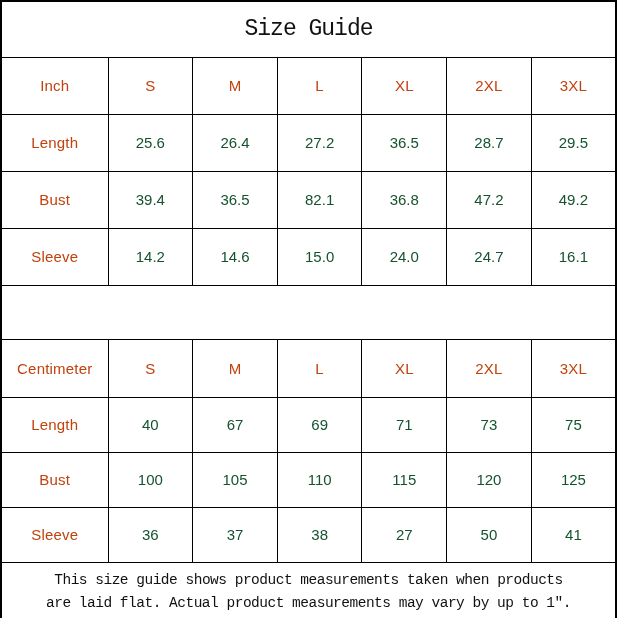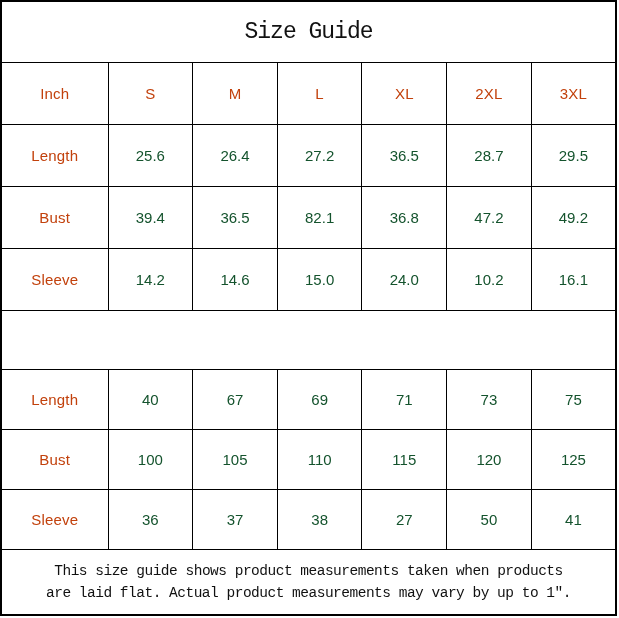--- a/index.html
+++ b/index.html
@@ -111,28 +111,37 @@
         <td>47.2</td>
         <td>49.2</td>
       </tr>
 
       <tr class="r-data1">
         <td class="head">Sleeve</td>
         <td>14.2</td>
         <td>14.6</td>
         <td>15.0</td>
         <td>24.0</td>
-        <td>10.2</td>
+        <td>24.7</td>
         <td>16.1</td>
       </tr>
 
       <tr class="r-spacer">
         <td colspan="7" class="spacer-cell"></td>
       </tr>
 
+      <tr class="r-head2">
+        <td class="head">Centimeter</td>
+        <td class="head">S</td>
+        <td class="head">M</td>
+        <td class="head">L</td>
+        <td class="head">XL</td>
+        <td class="head">2XL</td>
+        <td class="head">3XL</td>
+      </tr>
 
       <tr class="r-data2">
         <td class="head">Length</td>
         <td>40</td>
         <td>67</td>
         <td>69</td>
         <td>71</td>
         <td>73</td>
         <td>75</td>
       </tr>

